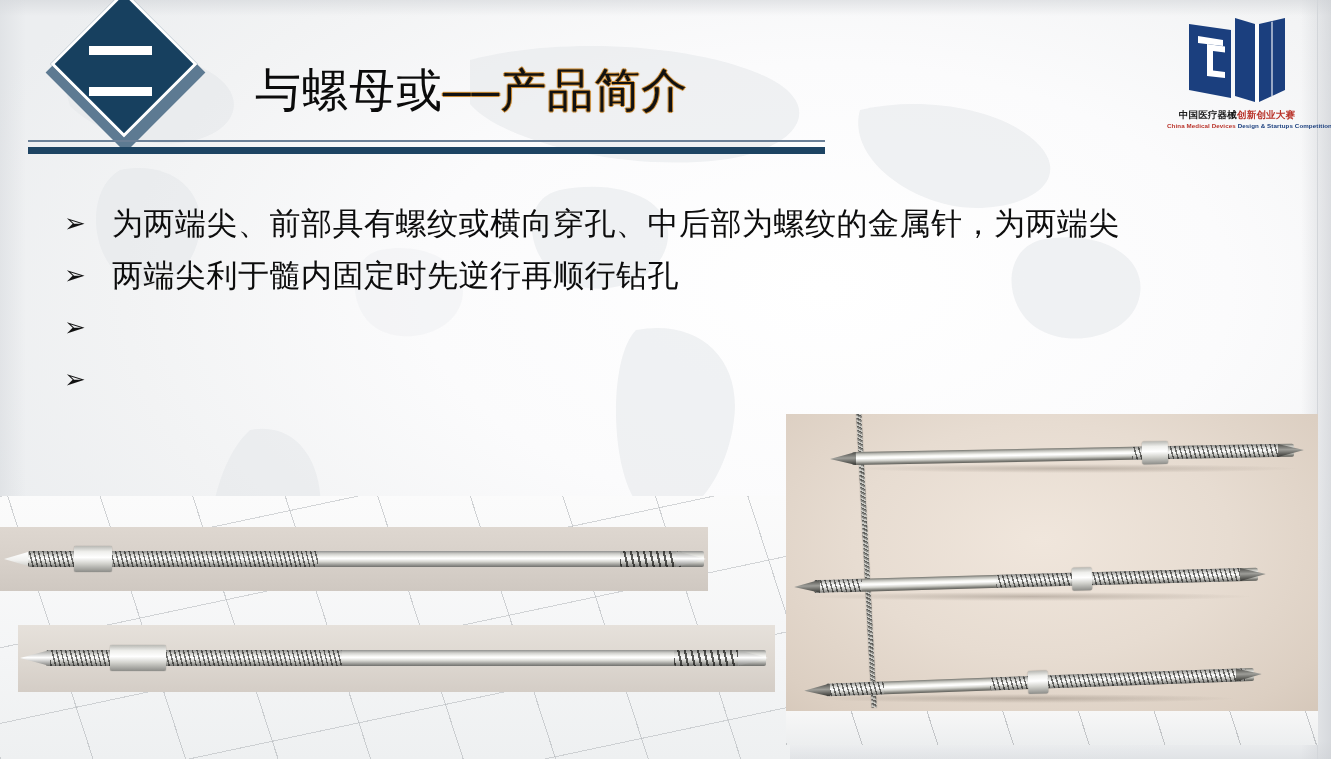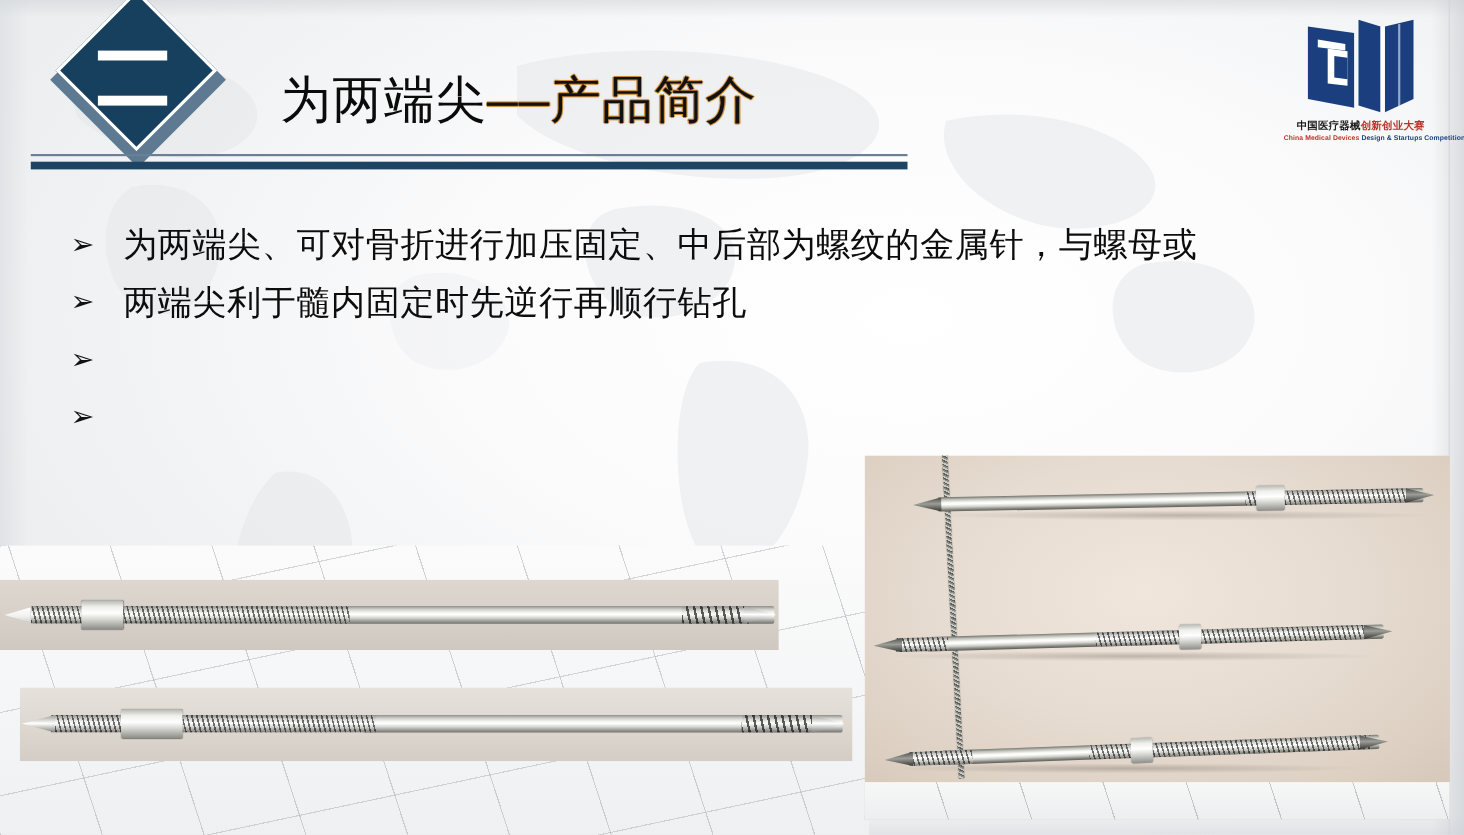--- a/index.html
+++ b/index.html
@@ -216,21 +216,21 @@
 
     <div class="logo-mark">
       <div class="dia-outline"></div>
       <div class="dia-notch"></div>
       <div class="dia-main"></div>
       <div class="dia-bar b1"></div>
       <div class="dia-bar b2"></div>
     </div>
 
     <div id="title-wrap">
-      <span class="title-main">为两端尖</span><span class="title-sub">——产品简介</span>
+      <span class="title-main">与螺母或</span><span class="title-sub">——产品简介</span>
     </div>
 
     <div id="rule-thin"></div>
     <div id="rule-thick"></div>
 
     <div id="contest-logo">
       <svg width="104" height="92" viewBox="0 0 104 92" aria-hidden="true">
 
         <path d="M4 10 L46 16 L46 84 L4 76 Z" fill="#1b3f7e"></path>
 
@@ -250,21 +250,21 @@
       <div class="cl-en"><span class="accent">China Medical Devices</span>
         <span class="blue">Design &amp; Startups Competition</span></div>
     </div>
   </div>
 
   <div id="bullets">
 
     <div class="bullet">
       <div class="bullet-marker">➢</div>
       <div class="bullet-text">
-        <span>为两端尖、可对骨折进行加压固定、中后部为螺纹的金属针，与螺母或</span>
+        <span>为两端尖、前部具有螺纹或横向穿孔、中后部为螺纹的金属针，为两端尖</span>
       </div>
     </div>
 
     <div class="bullet">
       <div class="bullet-marker">➢</div>
       <div class="bullet-text">
         <span>两端尖利于髓内固定时先逆行再顺行钻孔</span>
       </div>
     </div>
 

